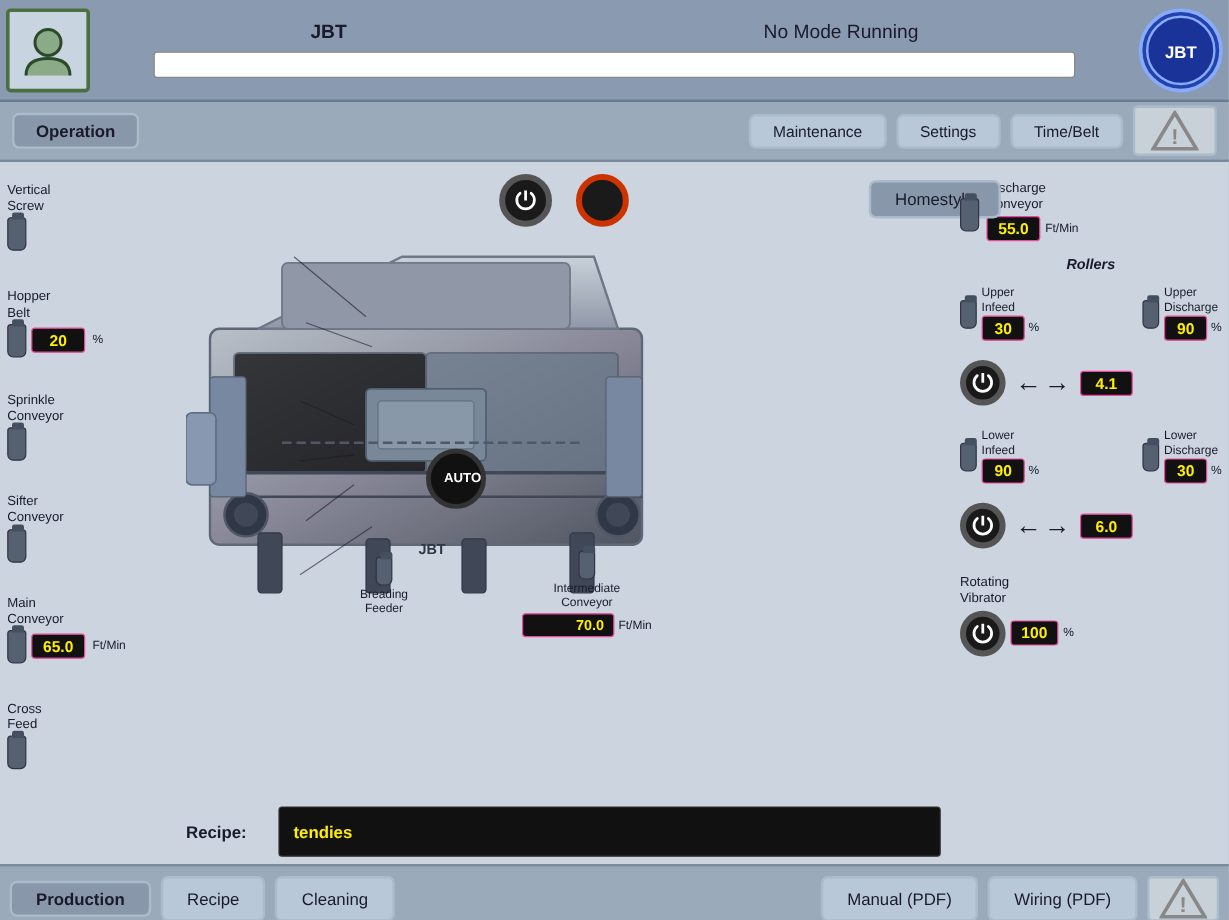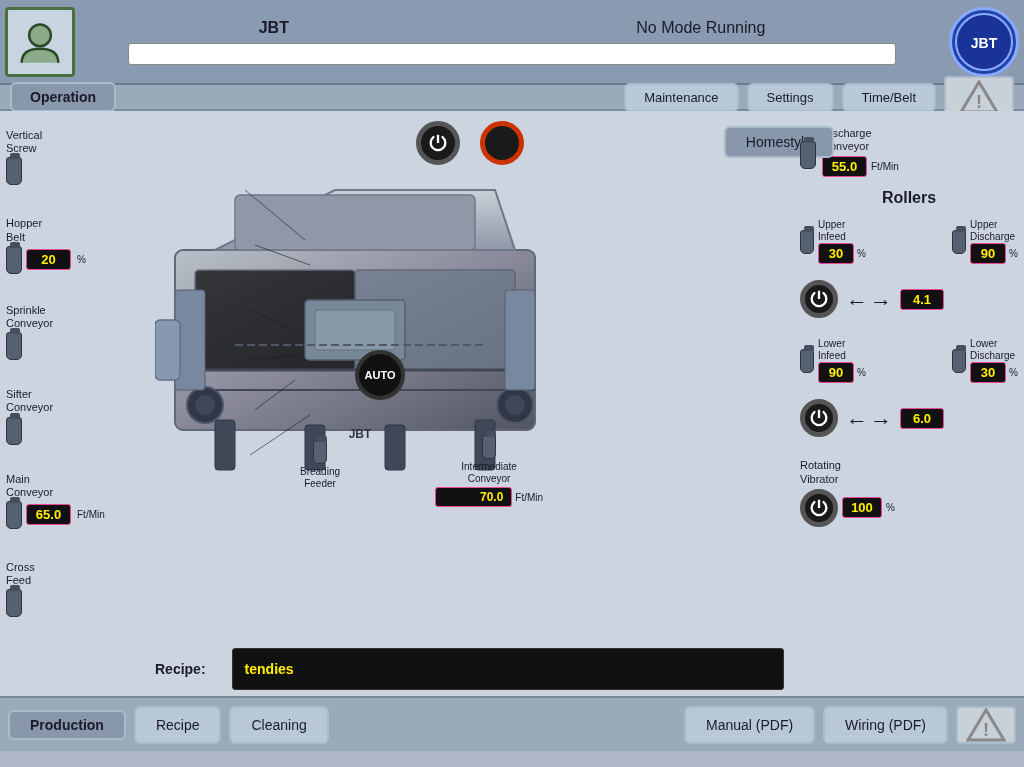--- a/index.html
+++ b/index.html
@@ -77,21 +77,21 @@
       font-weight: bold;
       border: 3px solid #88aaff;
     }
 
     
     .nav-row {
       display: flex;
       align-items: center;
       background: #9aaabb;
       padding: 5px 10px;
-      height: 26px;
+      height: 50px;
       border-bottom: 2px solid #7a8a9a;
     }
     .nav-tab-active {
       background: #8898aa;
       border: 2px solid #aabbcc;
       border-radius: 6px;
       padding: 5px 18px;
       font-size: 14px;
       font-weight: bold;
       color: #1a1a2a;
@@ -223,25 +223,26 @@
     .right-panel {
       width: 230px;
       padding: 8px 6px;
       display: flex;
       flex-direction: column;
       gap: 8px;
       flex-shrink: 0;
     }
 
     .rollers-title {
-      font-size: 16px;
+      font-size: 12px;
       font-weight: bold;
       color: #1a1a2a;
       text-align: center;
       margin: 4px 0;
+      font-style: italic;
     }
     .recipe-input {
       background: #111;
       color: #ffee00;
       font-size: 14px;
       font-weight: bold;
       padding: 12px 12px;
       border-radius: 3px;
       min-width: 280px;
       border: 1px solid #333;
@@ -488,21 +489,21 @@
           <line x1="80" y1="175" x2="330" y2="175" stroke="#505868" stroke-width="2" stroke-dasharray="8,4"></line>
 
           <rect x="0" y="150" width="25" height="60" rx="5" fill="#8898b0" stroke="#607088" stroke-width="1.5"></rect>
 
           <rect x="60" y="250" width="20" height="50" rx="3" fill="#404858" stroke="#303848"></rect>
           <rect x="320" y="250" width="20" height="50" rx="3" fill="#404858" stroke="#303848"></rect>
           <rect x="150" y="255" width="20" height="45" rx="3" fill="#404858" stroke="#303848"></rect>
           <rect x="230" y="255" width="20" height="45" rx="3" fill="#404858" stroke="#303848"></rect>
         </svg>
 
-        <div class="auto-circle" style="position:absolute; left: 210px; top: 185px; z-index:10;">
+        <div class="auto-circle" style="position:absolute; left: 210px; top: 185px; z-index:10;justify-content:flex-end;">
           <span style="color:white; font-size:11px; font-weight:bold;">AUTO</span>
         </div>
 
         <svg width="420" height="320" style="position:absolute; left:0; top:0; pointer-events:none;">
 
           <line x1="100" y1="25" x2="160" y2="75" stroke="#1a1a2a" stroke-width="1" opacity="0.6"></line>
 
           <line x1="110" y1="80" x2="165" y2="100" stroke="#1a1a2a" stroke-width="1" opacity="0.6"></line>
 
           <line x1="105" y1="145" x2="150" y2="165" stroke="#1a1a2a" stroke-width="1" opacity="0.6"></line>

